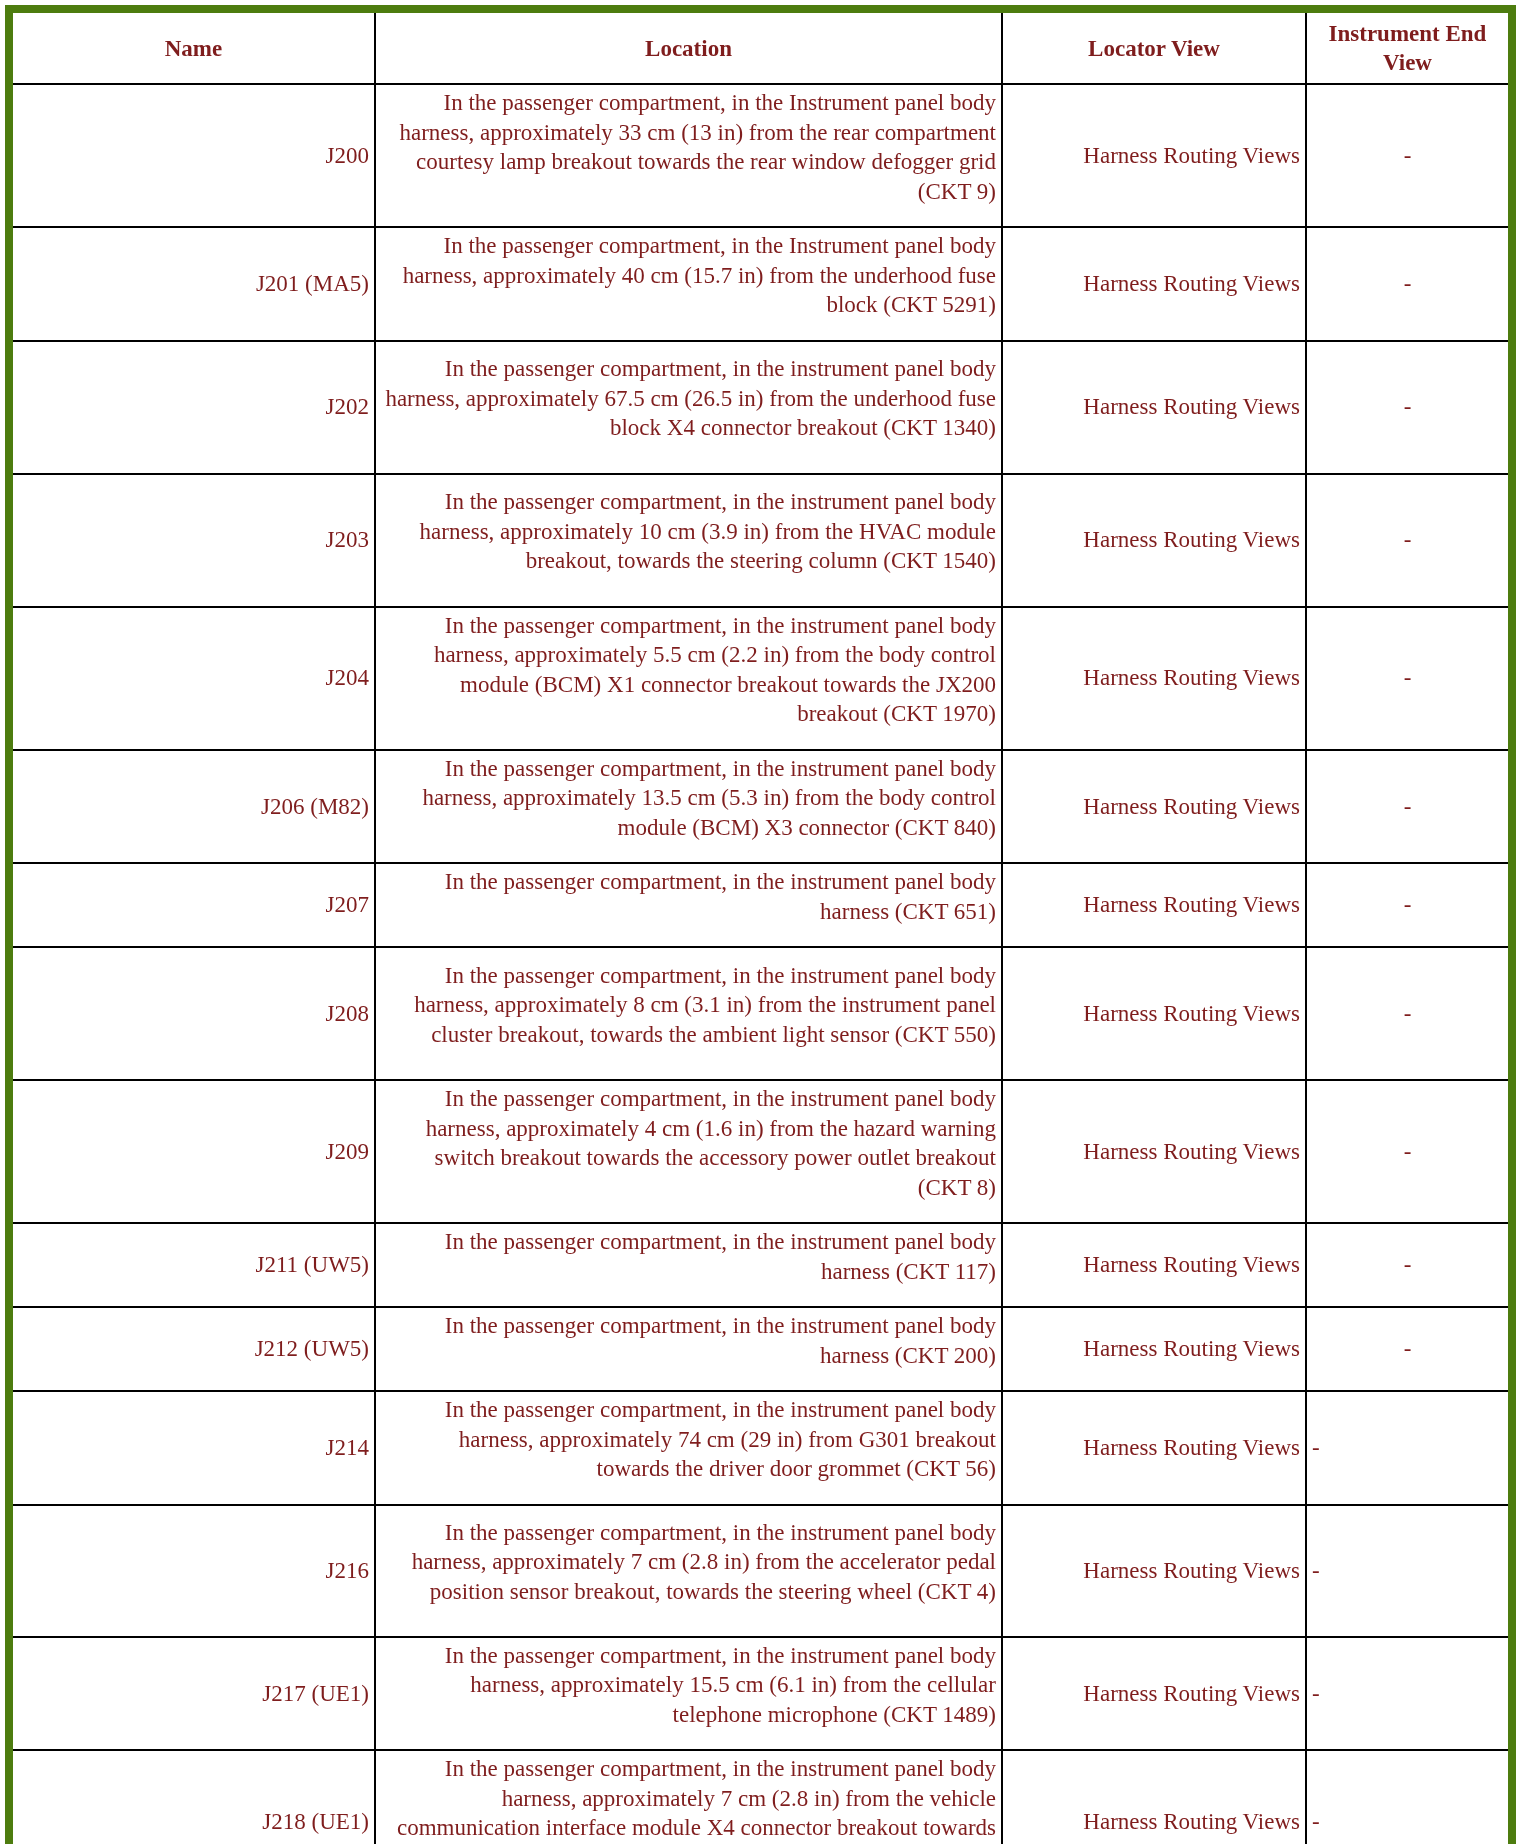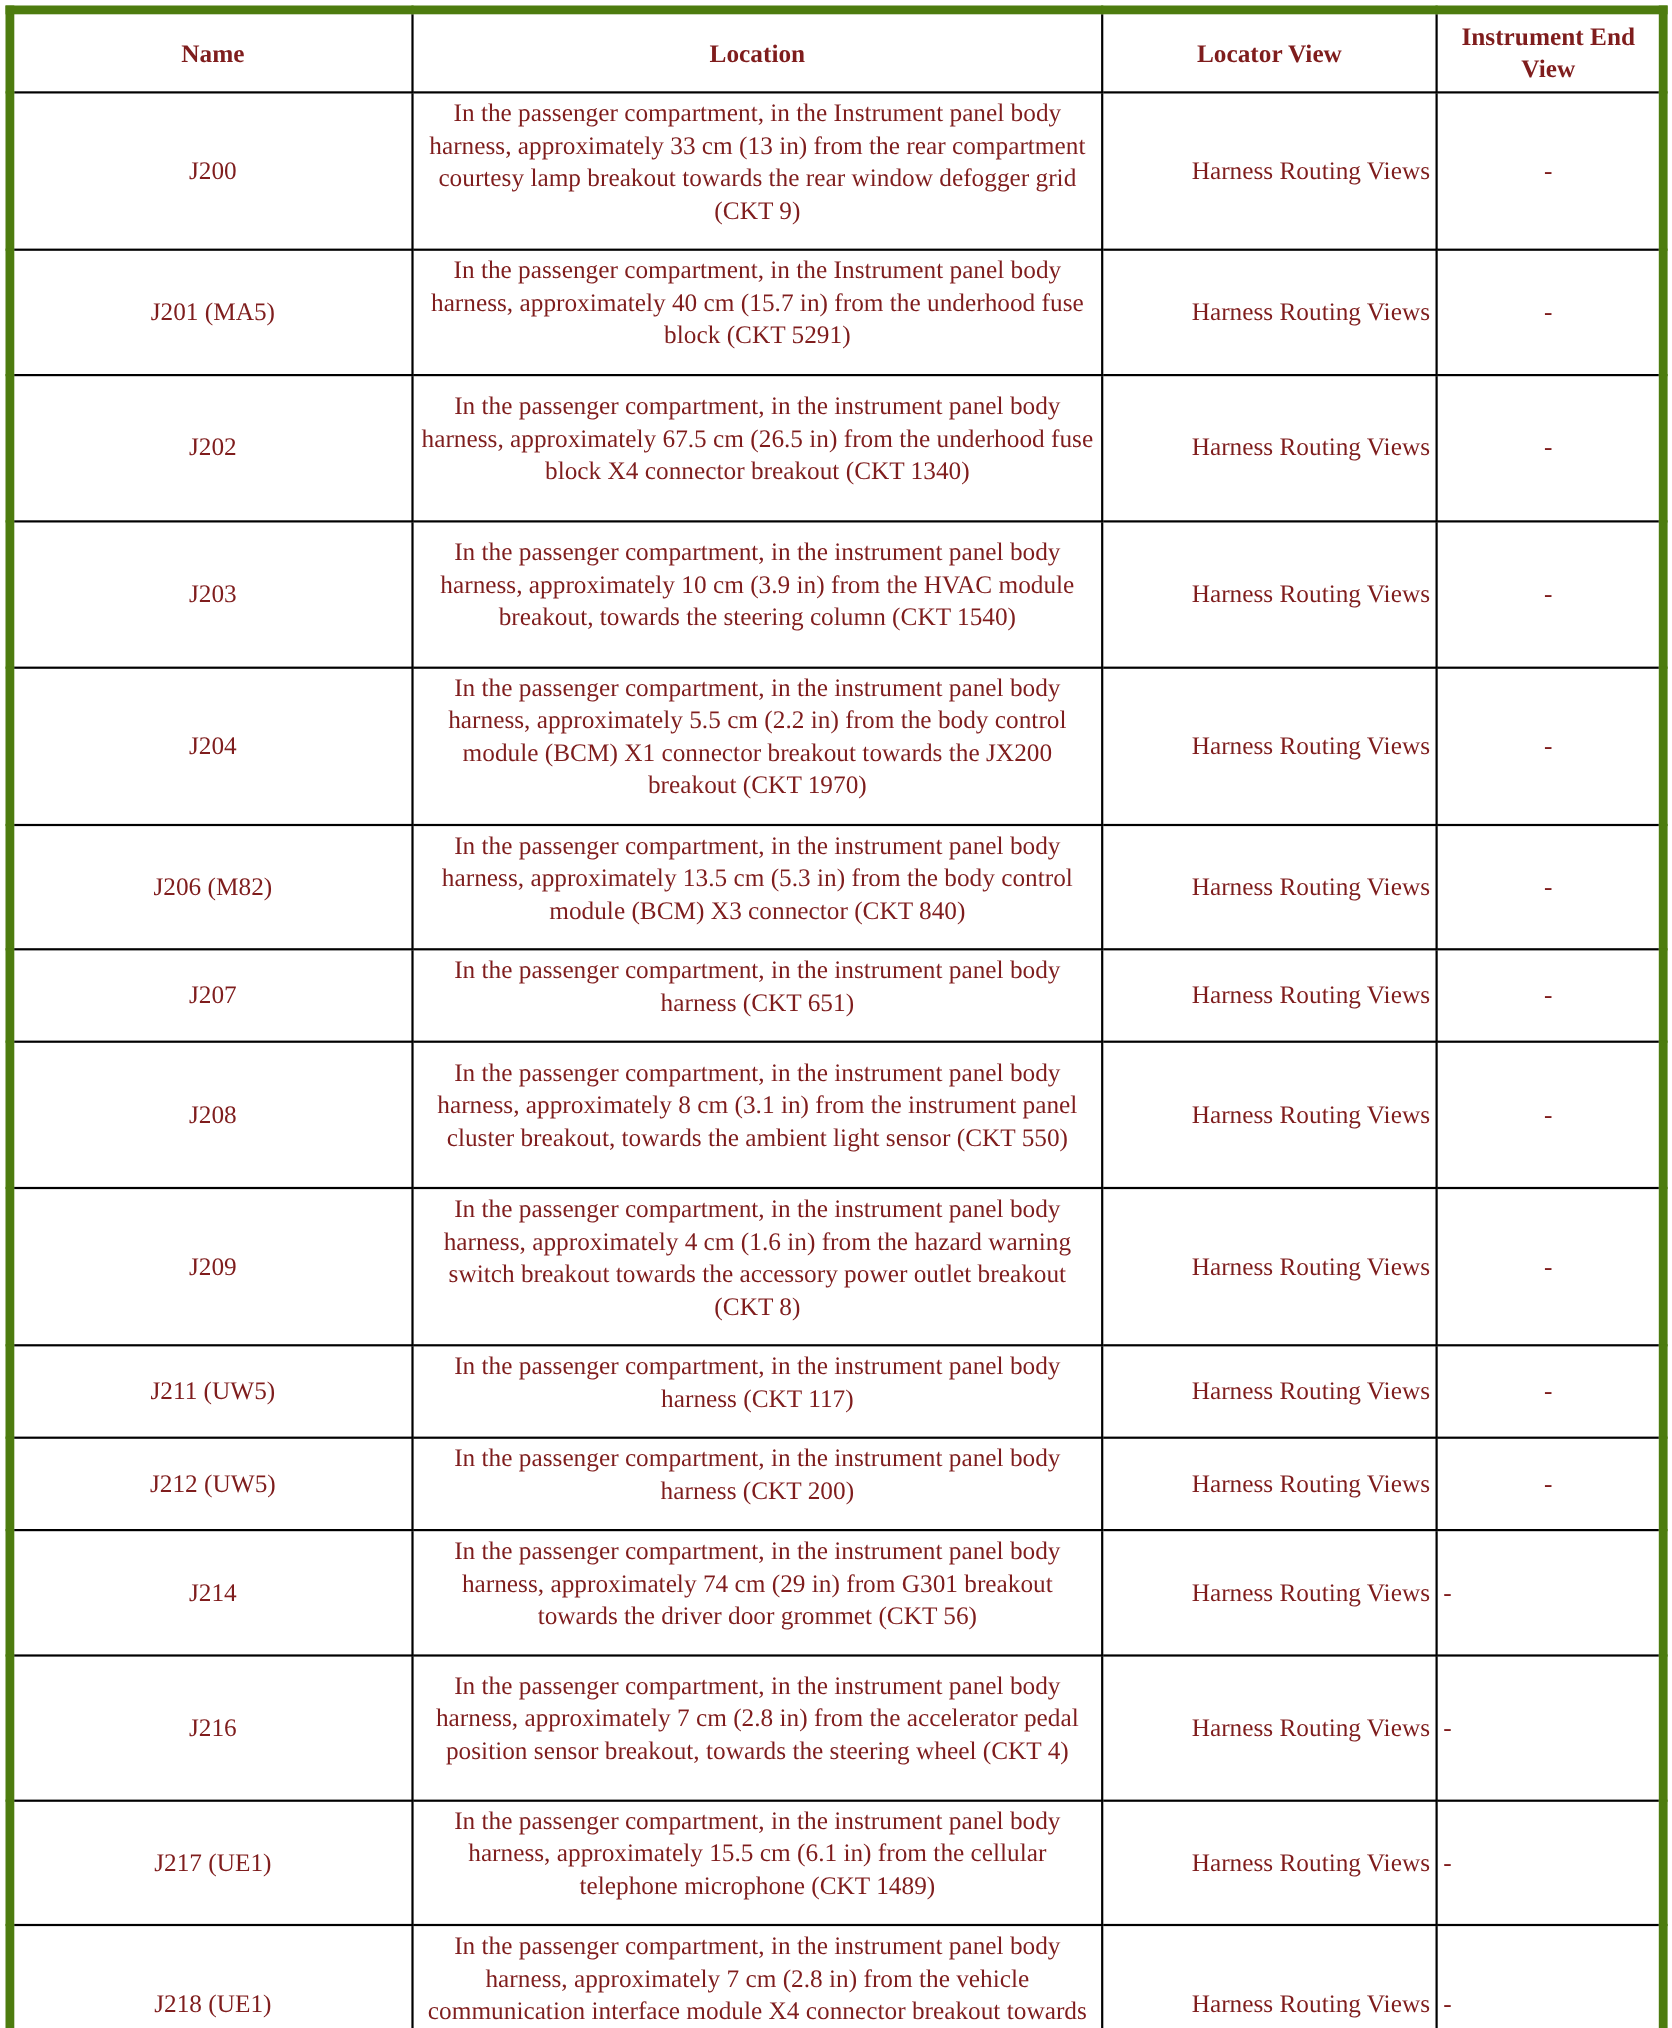--- a/index.html
+++ b/index.html
@@ -14,22 +14,22 @@
     table-layout: fixed;
   }
   .tbl th, .tbl td {
     border: 2px solid #000;
     font-size: 23px;
     line-height: 29.5px;
     padding: 0 5px;
     vertical-align: middle;
   }
   .tbl th { font-weight: bold; text-align: center; height: 70px; line-height: 29px; }
-  .tbl td.name { text-align: center; }
-  .tbl td.loc { text-align: center; padding: 3px 5px 20px 5px; }
+  .tbl td.name { text-align: right; }
+  .tbl td.loc { text-align: right; padding: 3px 5px 20px 5px; }
   .tbl td.locator { text-align: right; }
   .tbl td.conn.center { text-align: center; }
   .tbl td.conn.left { text-align: left; }
   col.c1 { width: 366px; }
   col.c2 { width: 627px; }
   col.c3 { width: 304px; }
   col.c4 { width: 206px; }
 </style>
 </head>
 <body>

